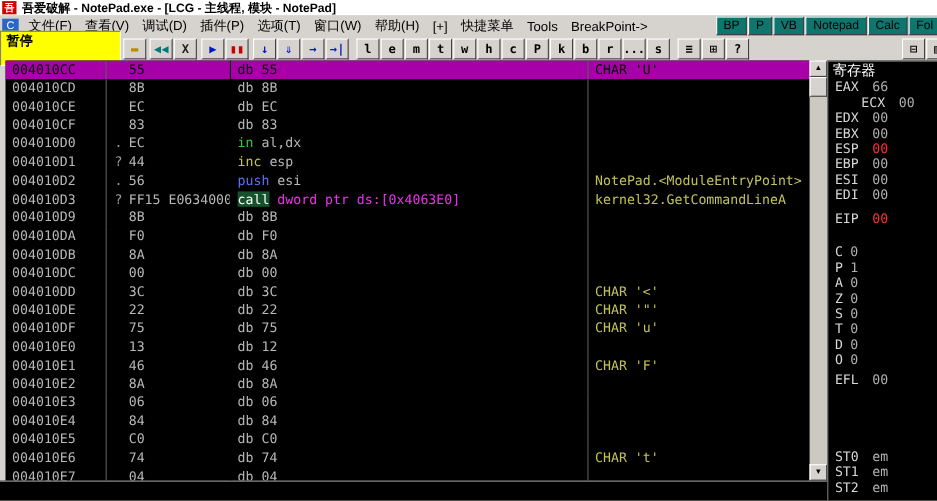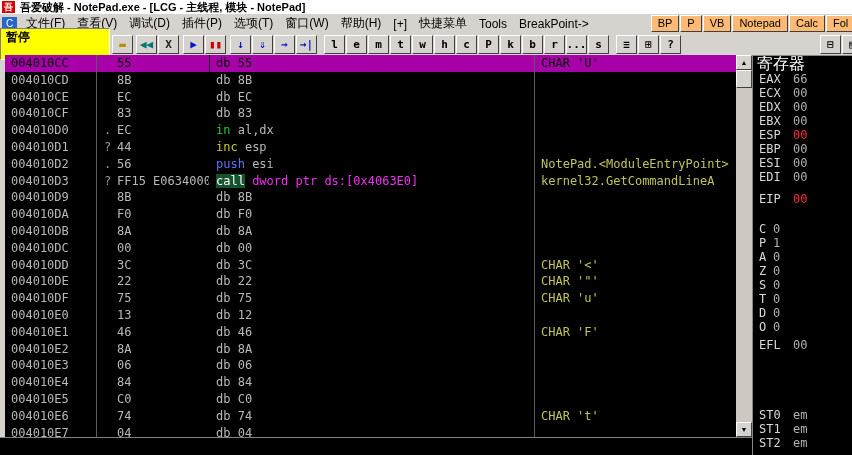--- a/index.html
+++ b/index.html
@@ -15,21 +15,21 @@
   .title-text { white-space:nowrap; }
 
   
   .menubar { height:19px; display:flex; align-items:center; background:#d6d3ce;
              font-size:12px; padding-left:2px; white-space:nowrap; }
   .menu-icon { width:15px; height:14px; background:#2866c8; color:#fff; font-size:10px;
                line-height:14px; text-align:center; margin-right:3px; flex:none; }
   .menu-items { display:flex; align-items:center; }
   .menu-item { padding:0 6px; color:#000; }
   .plugin-buttons { margin-left:auto; display:flex; align-items:center; }
-  .pbtn { height:17px; line-height:15px; padding:0 6px; margin-left:1px; background:#fdba74;
+  .pbtn { height:17px; line-height:15px; padding:0 6px; margin-left:1px; background:#0f766e;
           border:1px solid; border-color:#ffffff #404040 #404040 #ffffff; font-size:11px; color:#000; }
   .plugin-buttons .pbtn:last-child { margin-right:-16px; min-width:42px; }
 
   
   .toolbar { height:22px; display:flex; align-items:center; background:#d6d3ce; padding:1px 2px 1px 0; }
   .status-box { width:110px; height:32px; background:#ffff00; color:#000; font-size:12px; font-weight:bold;
                 line-height:16px; padding-left:5px; border:1px solid; flex:none;
                 border-color:#808080 #ffffff #ffffff #808080; }
   .toolbar-buttons, .tb-right { display:flex; align-items:center; }
   .tb-right { margin-left:auto; }
@@ -62,21 +62,21 @@
           text-align:center; line-height:13px; }
   .sbtn.up { top:0; }
   .sbtn.down { bottom:0; }
   .sthumb { position:absolute; top:15px; left:0; width:16px; height:18px; background:#d6d3ce;
             border:1px solid; border-color:#ffffff #404040 #404040 #ffffff; }
 
   
   .registers { position:absolute; top:55px; left:752px; width:100px; height:400px; background:#000;
                border-left:1px solid #888; border-top:1px solid #888; overflow:hidden;
                font-family:"DejaVu Sans Mono", monospace; font-size:12px; }
-  .reg-title { color:#ffffff; font-size:16px; height:16px; line-height:16px; padding-left:4px;
+  .reg-title { color:#ffffff; font-size:13px; height:16px; line-height:16px; padding-left:4px;
                font-family:"Liberation Sans", sans-serif; white-space:nowrap; }
   .reg-row { height:14px; line-height:14px; padding-left:6px; white-space:pre; color:#d8d8d8; }
   .reg-name { display:inline-block; color:#d8d8d8; }
   .reg-val { color:#b0b0b0; }
   .reg-val.changed { color:#ff3030; }
 
   
   .bottom-strip { position:absolute; top:437px; left:0; width:752px; height:18px; background:#000;
                   border-top:1px solid #808080; }
 </style>
@@ -177,21 +177,21 @@
 <div class="vscroll">
   <div class="sbtn up">▲</div>
   <div class="sthumb"></div>
   <div class="sbtn down">▼</div>
 </div>
 
 <div class="registers">
   <div class="reg-title">寄存器</div>
   <div>
       <div class="reg-row"><span class="reg-name" style="width: 34px;">EAX</span><span class="reg-val">66</span></div>
-      <div class="reg-row"><span class="reg-name" style="width: 34px;">ECX</span><span class="reg-val">00</span></div>
+      <div class="reg-row"><span class="reg-name" style="width: 34px; margin-left: 24px;">ECX</span><span class="reg-val">00</span></div>
       <div class="reg-row"><span class="reg-name" style="width: 34px;">EDX</span><span class="reg-val">00</span></div>
       <div class="reg-row"><span class="reg-name" style="width: 34px;">EBX</span><span class="reg-val">00</span></div>
       <div class="reg-row"><span class="reg-name" style="width: 34px;">ESP</span><span class="reg-val changed">00</span></div>
       <div class="reg-row"><span class="reg-name" style="width: 34px;">EBP</span><span class="reg-val">00</span></div>
       <div class="reg-row"><span class="reg-name" style="width: 34px;">ESI</span><span class="reg-val">00</span></div>
       <div class="reg-row"><span class="reg-name" style="width: 34px;">EDI</span><span class="reg-val">00</span></div>
       <div class="reg-row" style="margin-top: 8px;"><span class="reg-name" style="width: 34px;">EIP</span><span class="reg-val changed">00</span></div>
       <div class="reg-row" style="margin-top: 16px;"><span class="reg-name" style="width: 14px;">C</span><span class="reg-val">0</span></div>
       <div class="reg-row"><span class="reg-name" style="width: 14px;">P</span><span class="reg-val">1</span></div>
       <div class="reg-row"><span class="reg-name" style="width: 14px;">A</span><span class="reg-val">0</span></div>

